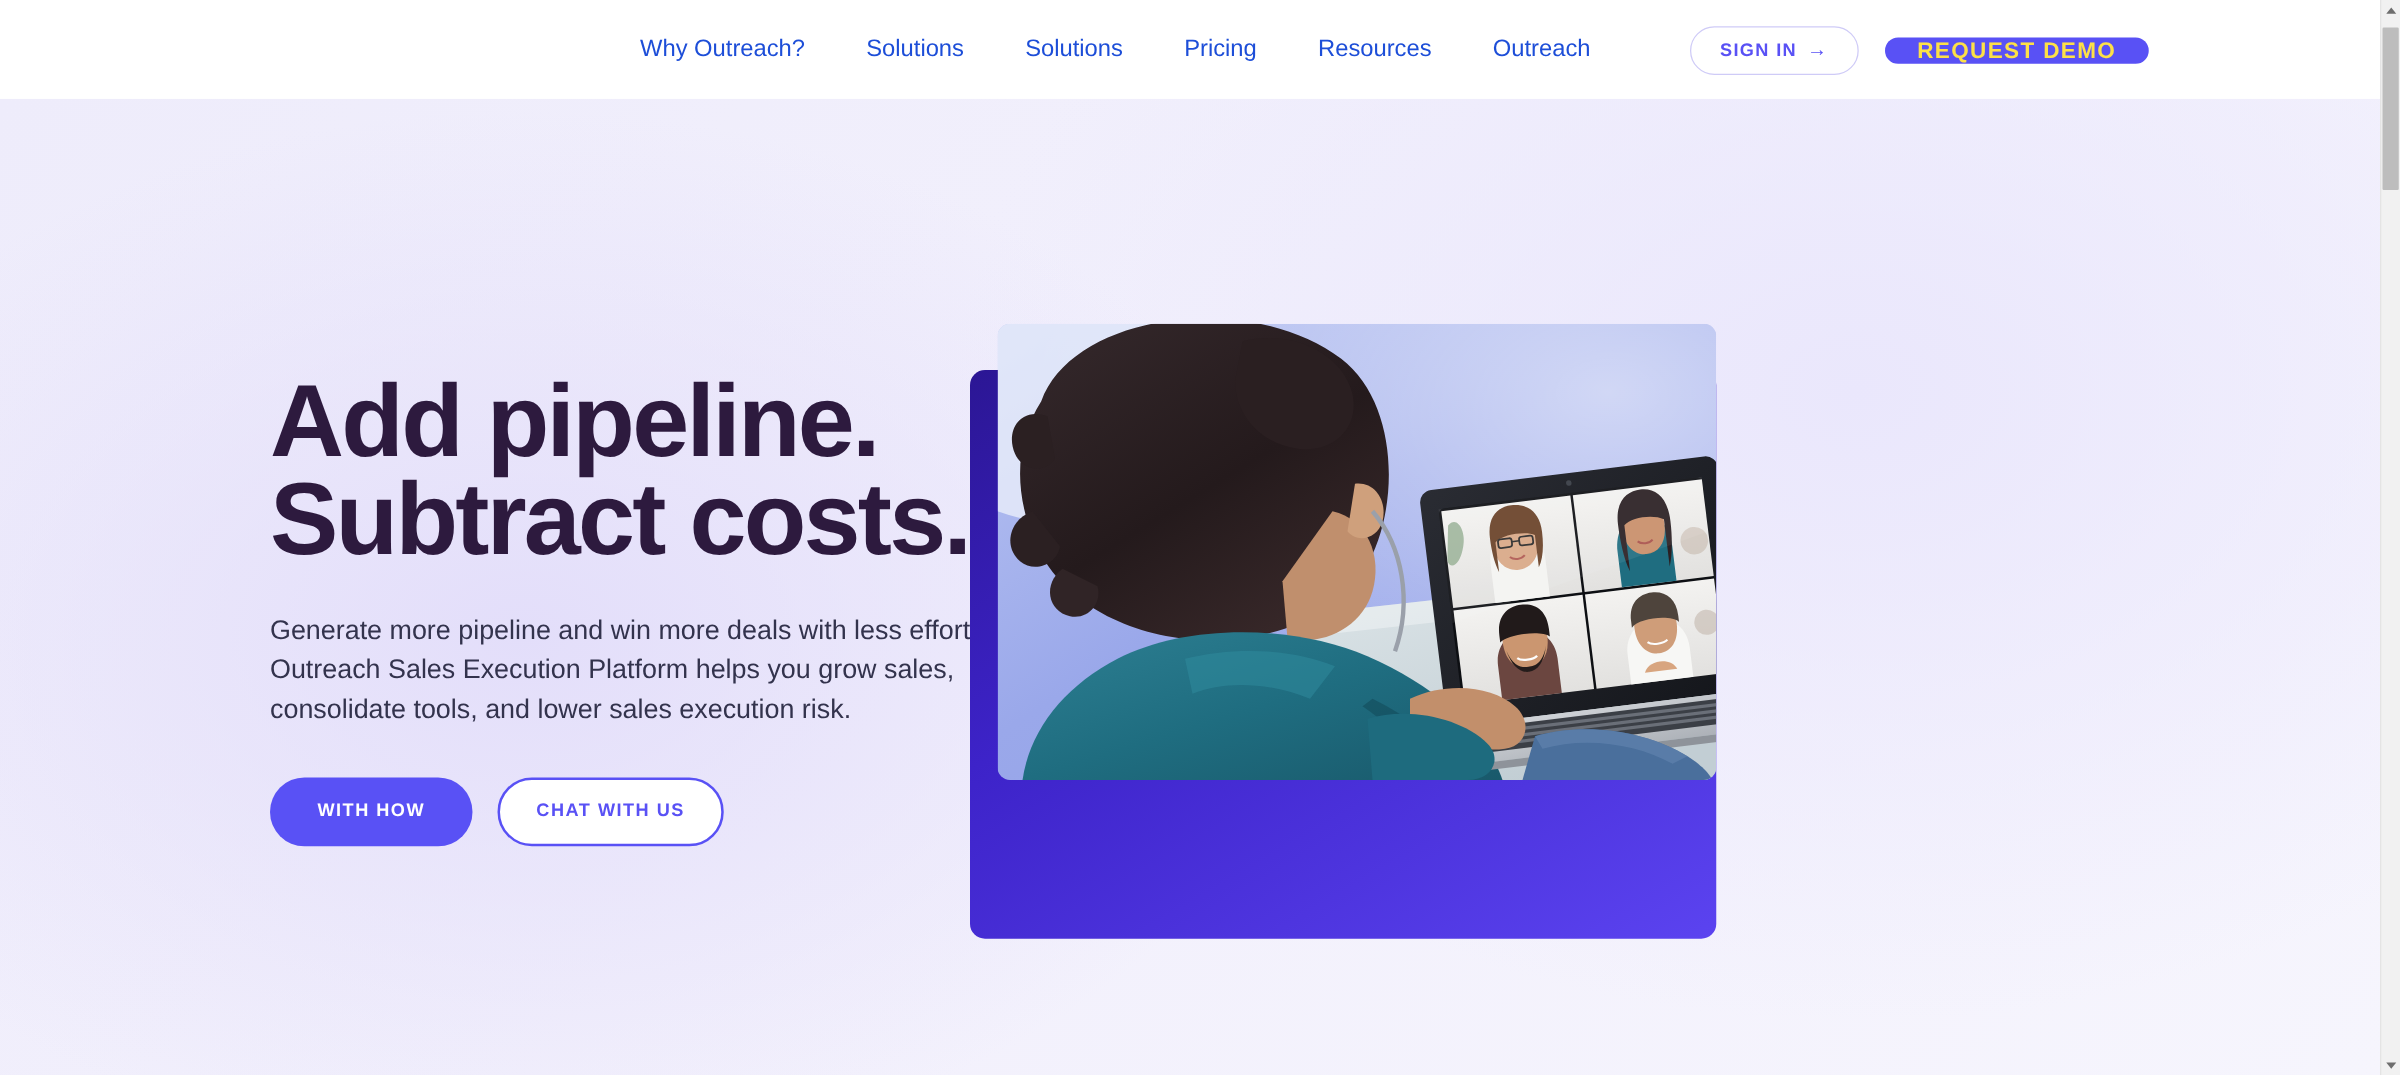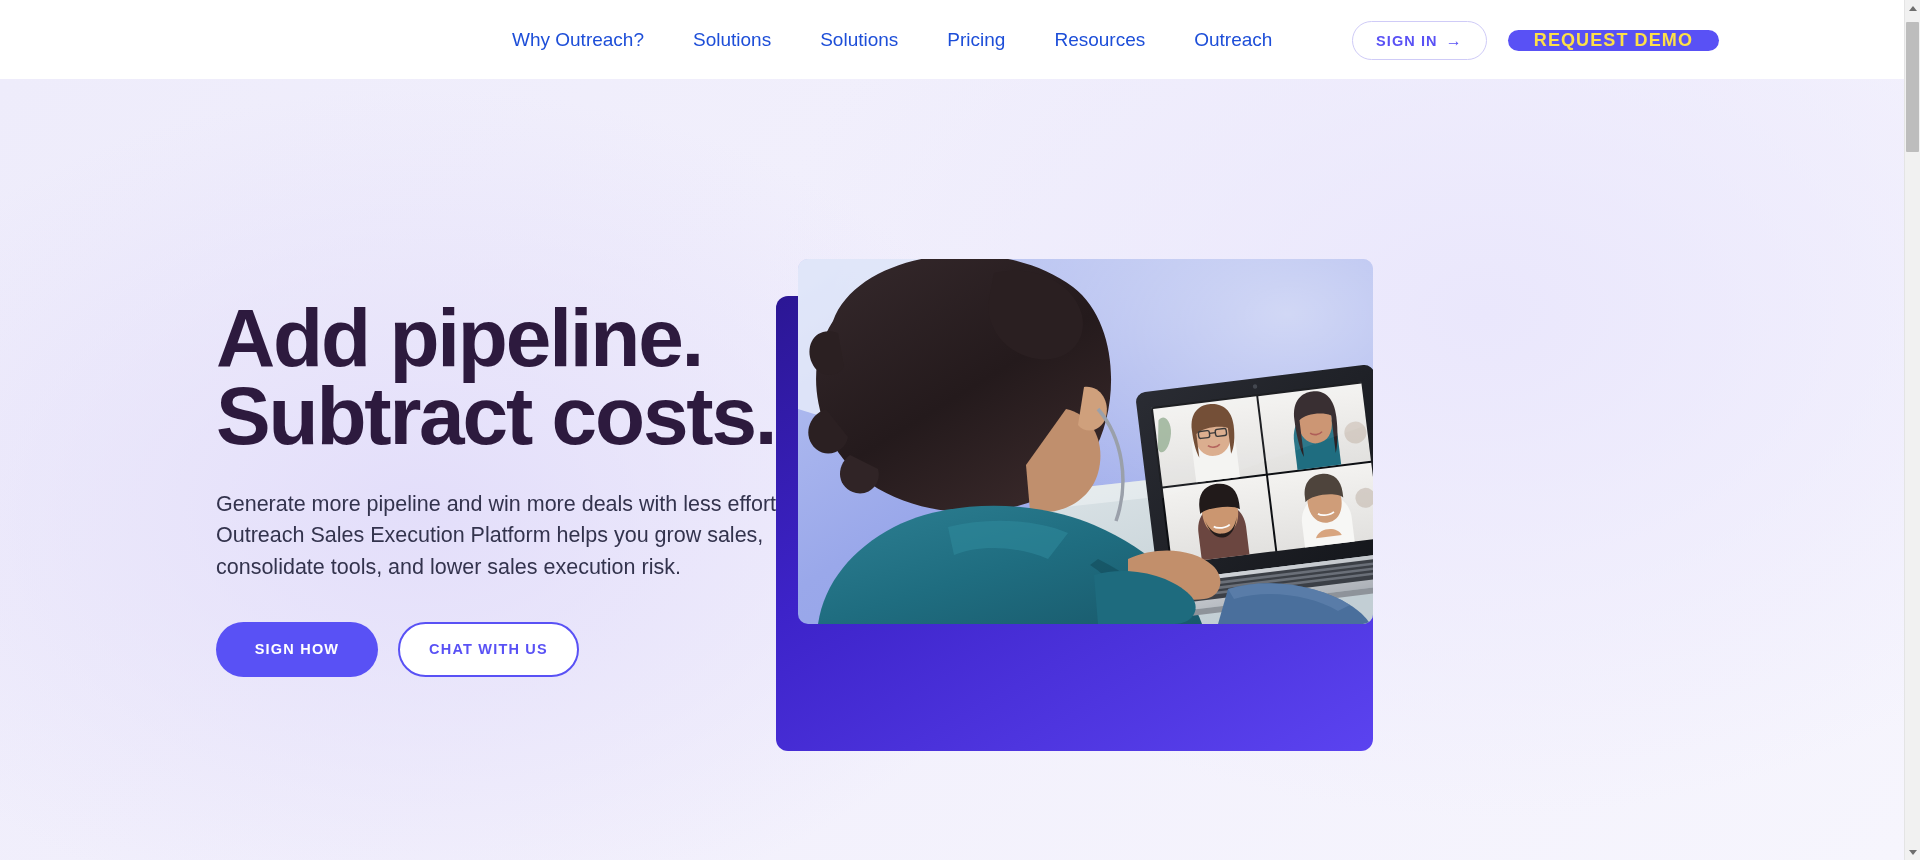--- a/index.html
+++ b/index.html
@@ -289,21 +289,21 @@
 
       <div id="hero-copy">
         <h1 id="hero-heading">
           <span class="hl">Add pipeline.</span>
           <span class="hl">Subtract costs.</span>
         </h1>
 
         <p id="hero-sub">Generate more pipeline and win more deals with less effort. The Outreach Sales Execution Platform helps you grow sales, consolidate tools, and lower sales execution risk.</p>
 
         <div id="hero-ctas">
-          <button class="cta" id="cta-primary">SIGN HOW</button>
+          <button class="cta" id="cta-primary">WITH HOW</button>
           <button class="cta" id="cta-secondary">CHAT WITH US</button>
         </div>
       </div>
 
       <div id="hero-media">
         <div id="media-frame"></div>
         <div id="media-photo">
           <svg id="photo-svg" viewBox="0 0 575 365" preserveAspectRatio="xMidYMid slice">
             <defs>
               <linearGradient id="wallG" x1="0" y1="0" x2="1" y2="1">

